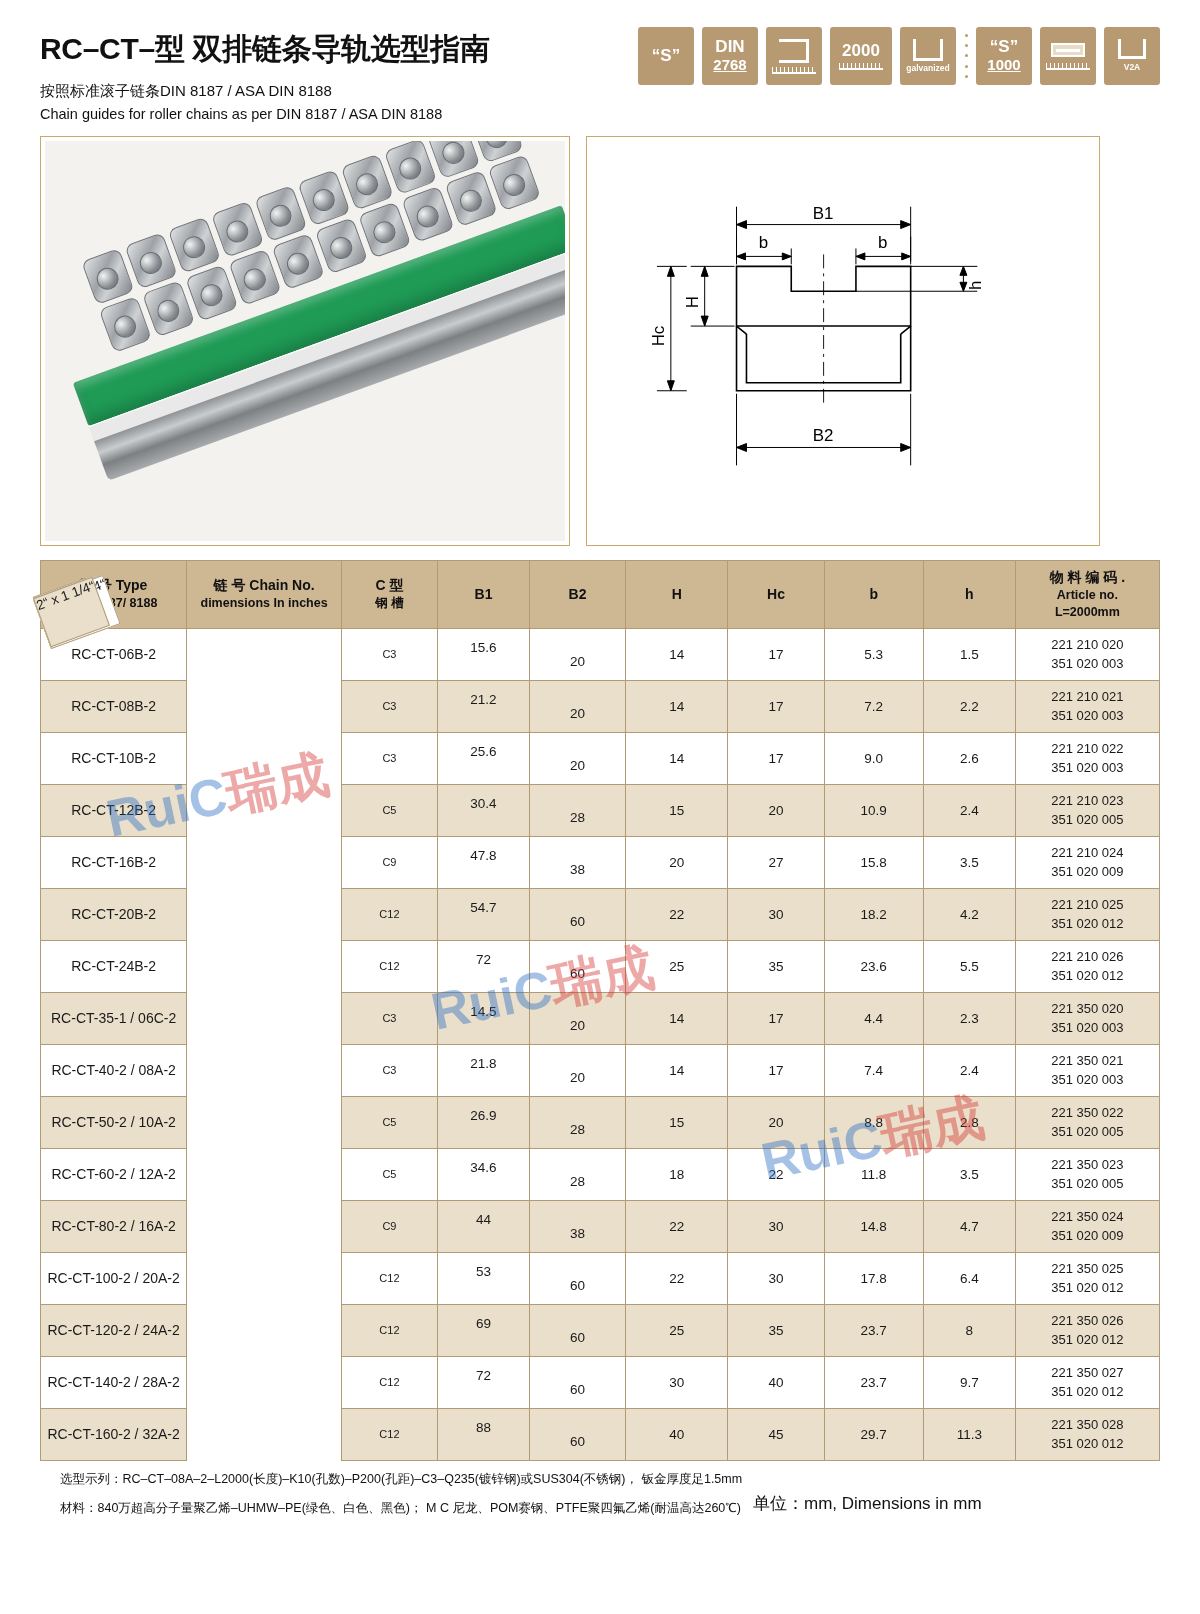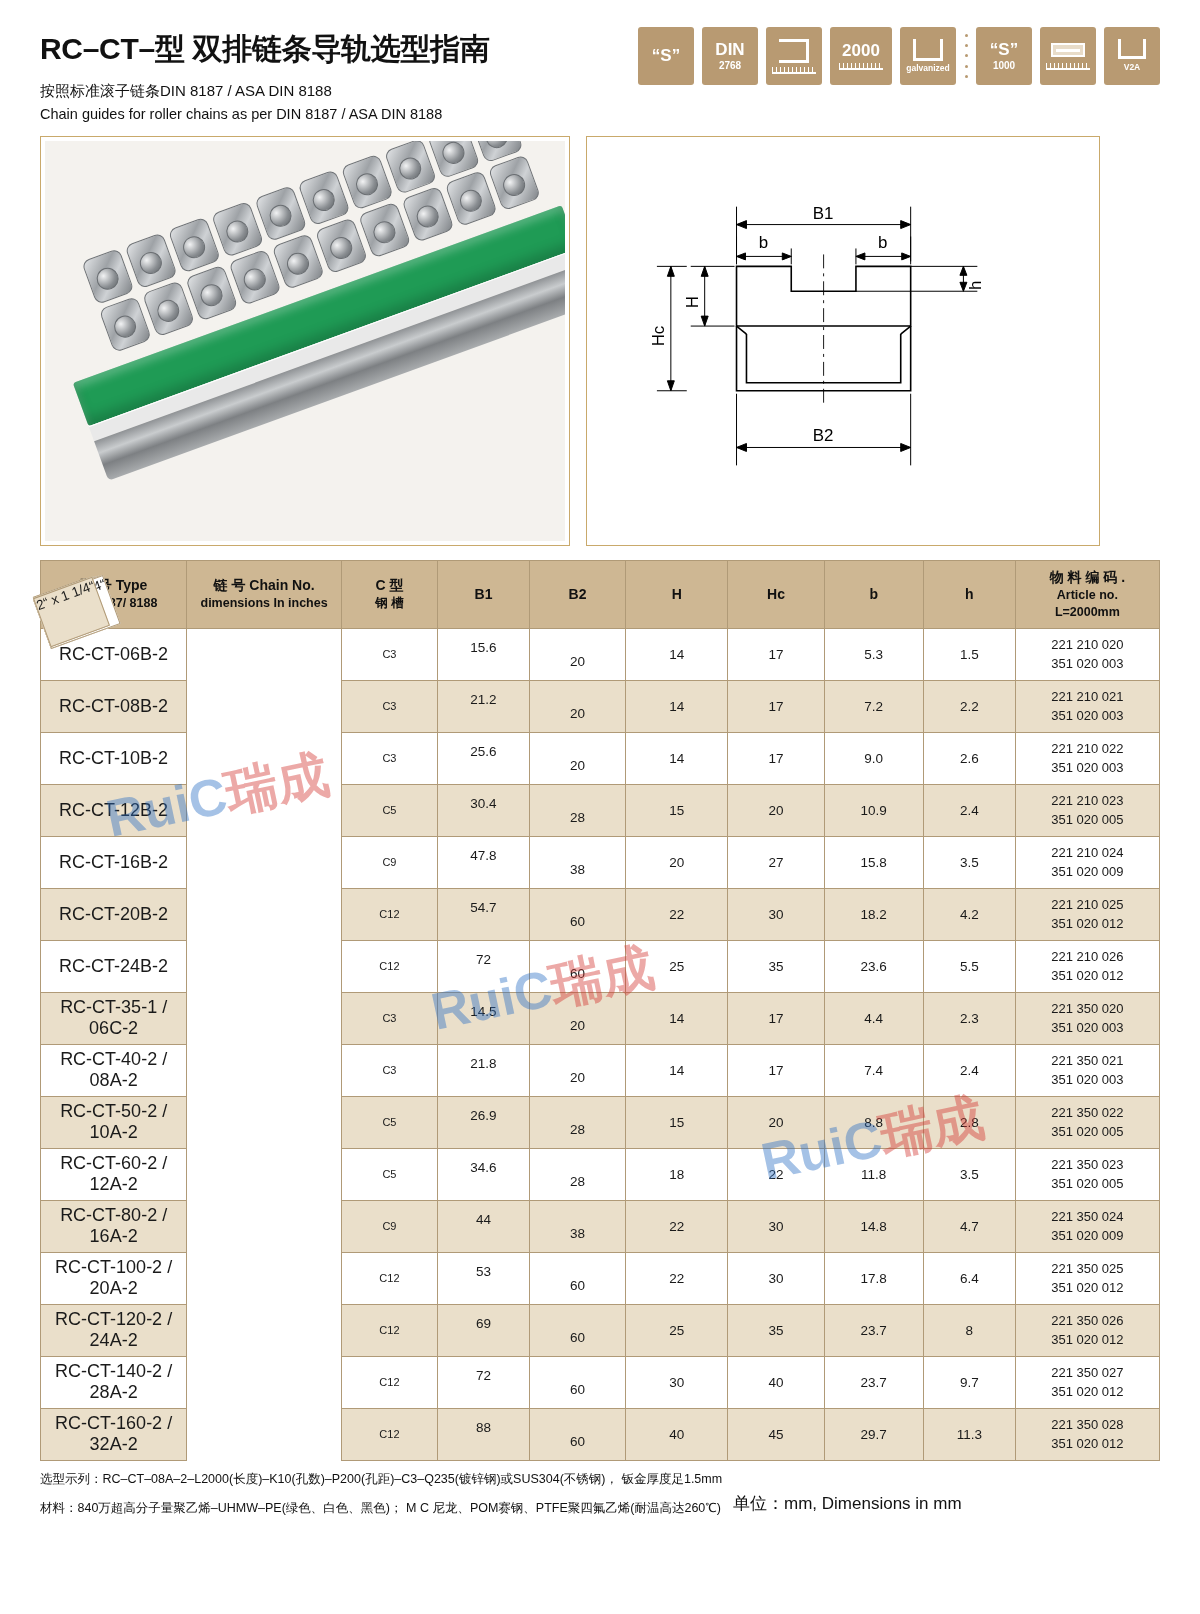--- a/index.html
+++ b/index.html
@@ -58,21 +58,21 @@
     align-items: center;
     justify-content: center;
     color: #ffffff;
     font-weight: bold;
     line-height: 1.1;
     text-align: center;
     padding: 3px;
   }
   .icon-box.wide { width: 62px; }
   .icon-box .l1 { font-size: 17px; }
-  .icon-box .l2 { font-size: 10px; }
+  .icon-box .l2 { font-size: 15px; text-decoration: underline; }
   .icon-box .l-small { font-size: 8.5px; margin-top: 2px; font-weight: bold; text-align: center;}
   .ruler {
     width: 44px; height: 7px;
     margin-top: 3px;
     background:
       repeating-linear-gradient(to right, #fff 0 1px, transparent 1px 4px);
     border-bottom: 2px solid #fff;
   }
   .glyph-c {
     width: 30px; height: 24px;
@@ -177,21 +177,21 @@
     color: #111;
     font-weight: bold;
     font-size: 14px;
     padding: 7px 2px;
     line-height: 1.35;
   }
   table.spec thead th .sm { font-size: 12.5px; font-weight: bold; display:block; }
   table.spec tbody td { padding: 0; height: 52px; }
   tbody tr.odd  td { background: #ffffff; }
   tbody tr.even td { background: #eadfca; }
-  td.type  { text-align: left; padding-left: 10px; font-size: 18px; }
+  td.type  { text-align: left; padding-left: 10px; font-size: 14px; }
   td.chain { text-align: left; padding-left: 18px; font-size: 13.5px; }
   td.ctype { font-size: 11px; }
   .b-up   { display:block; margin-bottom: 14px; font-size: 13.5px; }
   .b-down { display:block; margin-top: 14px; font-size: 13.5px; }
   .val    { font-size: 13.5px; }
   .art    { font-size: 13px; line-height: 1.5; }
 
   
   col.c-type  { width: 140px; }
   col.c-chain { width: 148px; }
@@ -199,21 +199,21 @@
   col.c-b1    { width: 88px; }
   col.c-b2    { width: 92px; }
   col.c-h     { width: 98px; }
   col.c-hc    { width: 92px; }
   col.c-b     { width: 95px; }
   col.c-hh    { width: 88px; }
   col.c-art   { width: 138px; }
 
   
   .footer {
-    padding: 8px 40px 6px 40px;
+    padding: 8px 40px 6px 60px;
     font-size: 12.5px;
     line-height: 1.7;
     color: #111;
   }
   .footer-row { display: flex; justify-content: flex-start; align-items: flex-end; }
   .unit { font-size: 17px; white-space: nowrap; padding-left: 12px; }
 
   
   .wm {
     position: absolute;

